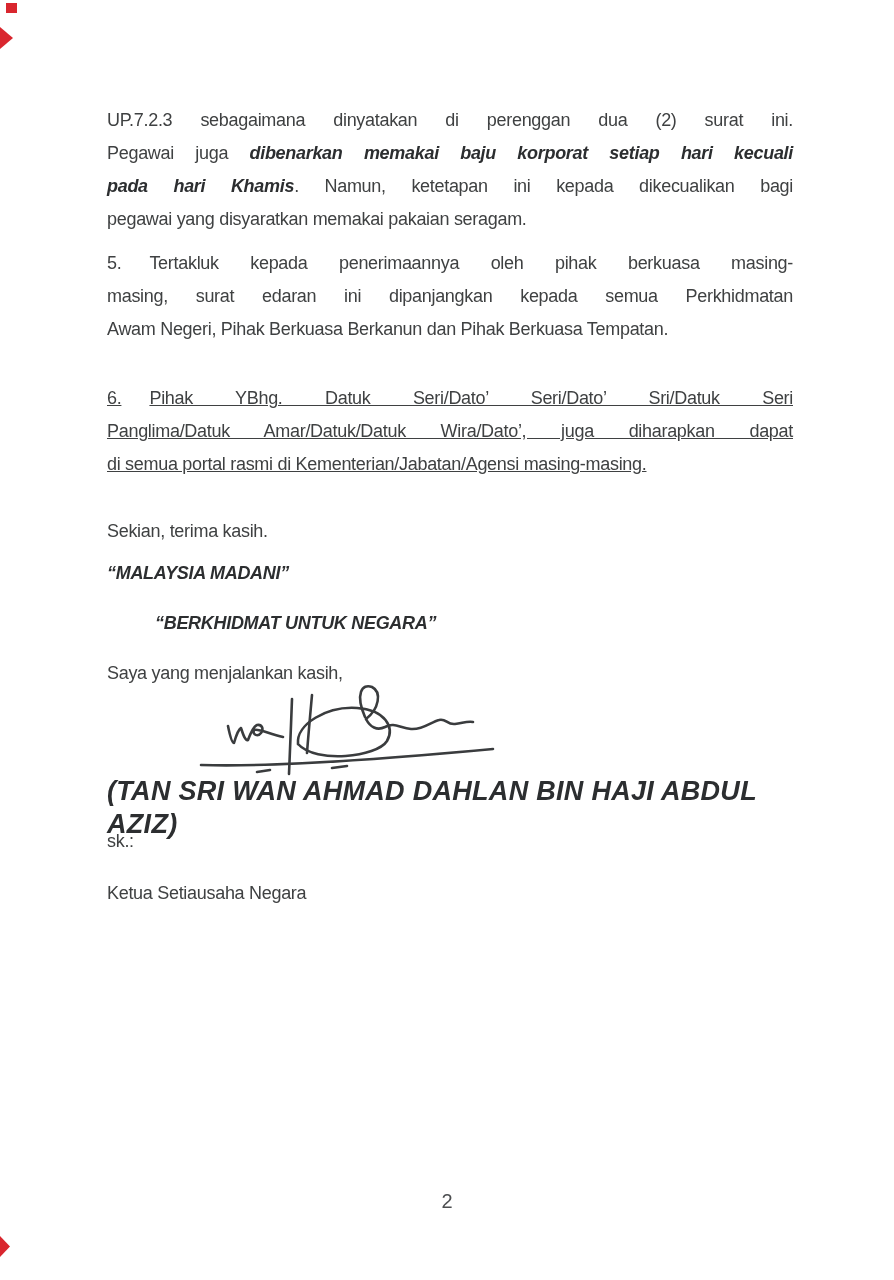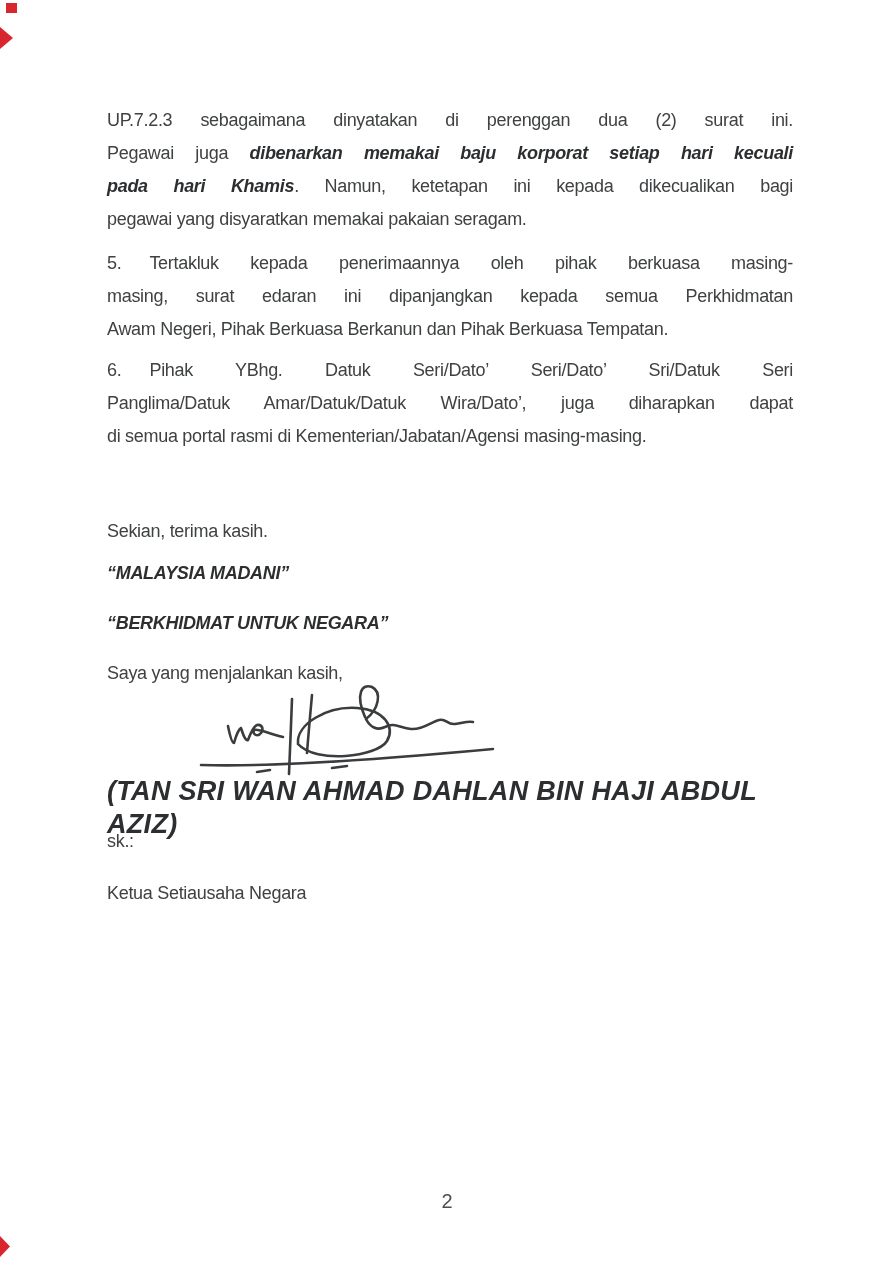--- a/index.html
+++ b/index.html
@@ -43,32 +43,32 @@
         <div class="line just"><span>UP.7.2.3 sebagaimana dinyatakan di perenggan dua (2) surat ini.</span></div>
         <div class="line just"><span>Pegawai juga </span><span class="b">dibenarkan memakai baju korporat setiap hari kecuali</span></div>
         <div class="line just"><span class="b">pada hari Khamis</span><span>. Namun, ketetapan ini kepada dikecualikan bagi</span></div>
         <div class="line"><span>pegawai yang disyaratkan memakai pakaian seragam.</span></div>
       </div>
       <div class="para" style="top: 247px;">
         <div class="line just"><span>5.</span><span class="tab"></span><span>Tertakluk kepada penerimaannya oleh pihak berkuasa masing-</span></div>
         <div class="line just"><span>masing, surat edaran ini dipanjangkan kepada semua Perkhidmatan</span></div>
         <div class="line"><span>Awam Negeri, Pihak Berkuasa Berkanun dan Pihak Berkuasa Tempatan.</span></div>
       </div>
-      <div class="para" style="top: 354px;">
+      <div class="para" style="top: 382px; text-decoration: underline;">
         <div class="line just"><span>6.</span><span class="tab"></span><span>Pihak YBhg. Datuk Seri/Dato’ Seri/Dato’ Sri/Datuk Seri</span></div>
         <div class="line just"><span>Panglima/Datuk Amar/Datuk/Datuk Wira/Dato’, juga diharapkan dapat</span></div>
         <div class="line"><span>di semua portal rasmi di Kementerian/Jabatan/Agensi masing-masing.</span></div>
       </div>
       <div class="para" style="top: 515px;">
         <div class="line"><span>Sekian, terima kasih.</span></div>
       </div>
       <div class="para" style="top: 557px;">
         <div class="line"><span class="b">“MALAYSIA MADANI”</span></div>
       </div>
-      <div class="para" style="top: 607px;">
+      <div class="para" style="top: 607px; margin-left: 48px;">
         <div class="line"><span class="b">“BERKHIDMAT UNTUK NEGARA”</span></div>
       </div>
       <div class="para" style="top: 657px;">
         <div class="line"><span>Saya yang menjalankan kasih,</span></div>
       </div>
       <div class="para name-line" style="top: 775px;">
         <div class="line"><span class="b">(TAN SRI WAN AHMAD DAHLAN BIN HAJI ABDUL AZIZ)</span></div>
       </div>
       <div class="para" style="top: 825px;">
         <div class="line"><span>sk.:</span></div>

